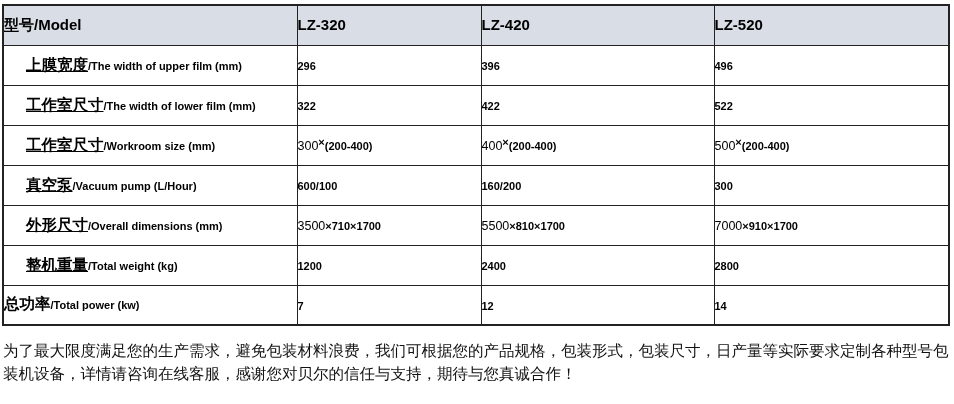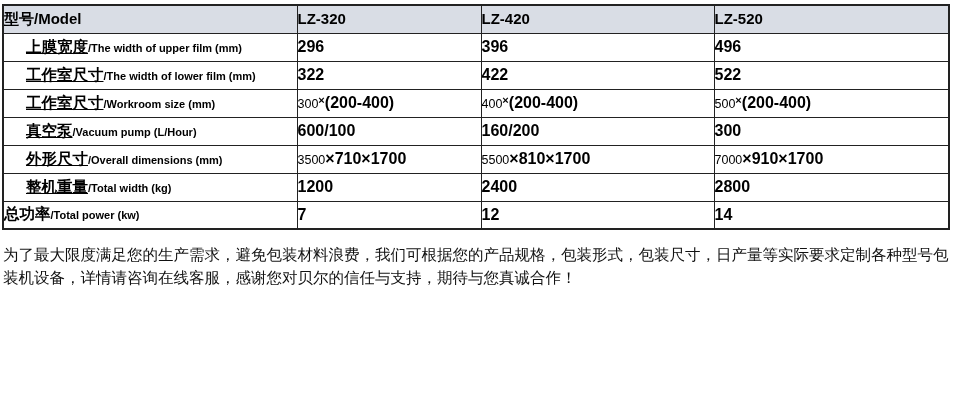--- a/index.html
+++ b/index.html
@@ -15,21 +15,21 @@
     color:#1a1a1a;
   }
   table.spec{
     border-collapse:collapse;
     table-layout:fixed;
     margin:4px 0 0 2px;
     border:2px solid var(--border);
   }
   table.spec td{
     border:1px solid var(--border);
-    height:28px;
+    height:40px;
     vertical-align:middle;
     padding:0;
     overflow:hidden;
     white-space:nowrap;
   }
   table.spec thead td{
     background:var(--header-bg);
   }
   td.lbl{
     text-align:left;
@@ -45,21 +45,21 @@
   .en{
     font-weight:700;
     font-size:11px;
     color:#000;
   }
   .hd{
     font-weight:700;
     font-size:15px;
     color:#000;
   }
-  .seg-b{font-weight:700;font-size:16px;color:#000;}
+  .seg-b{font-weight:700;font-size:11px;color:#000;}
   .seg-sm{font-weight:400;font-size:12.5px;color:#000;}
   .seg-sup{font-weight:700;font-size:11px;position:relative;top:-4px;color:#000;}
   .notice{
     margin:13px 0 0 3px;
     font-family:"Liberation Serif","DejaVu Serif",serif;
   }
   .notice-title{
     color:var(--red);
     font-size:19px;
     font-weight:400;
@@ -125,21 +125,21 @@
         <td class="val"><span class="seg-b">160/200</span></td>
         <td class="val"><span class="seg-b">300</span></td>
       </tr>
       <tr>
         <td class="lbl"><span class="zh u">外形尺寸</span><span class="en">/Overall dimensions (mm)</span></td>
         <td class="val"><span class="seg-sm">3500</span><span class="seg-b">×710×1700</span></td>
         <td class="val"><span class="seg-sm">5500</span><span class="seg-b">×810×1700</span></td>
         <td class="val"><span class="seg-sm">7000</span><span class="seg-b">×910×1700</span></td>
       </tr>
       <tr>
-        <td class="lbl"><span class="zh u">整机重量</span><span class="en">/Total width (kg)</span></td>
+        <td class="lbl"><span class="zh u">整机重量</span><span class="en">/Total weight (kg)</span></td>
         <td class="val"><span class="seg-b">1200</span></td>
         <td class="val"><span class="seg-b">2400</span></td>
         <td class="val"><span class="seg-b">2800</span></td>
       </tr>
       <tr>
         <td class="lbl"><span class="zh">总功率</span><span class="en">/Total power (kw)</span></td>
         <td class="val"><span class="seg-b">7</span></td>
         <td class="val"><span class="seg-b">12</span></td>
         <td class="val"><span class="seg-b">14</span></td>
       </tr>

